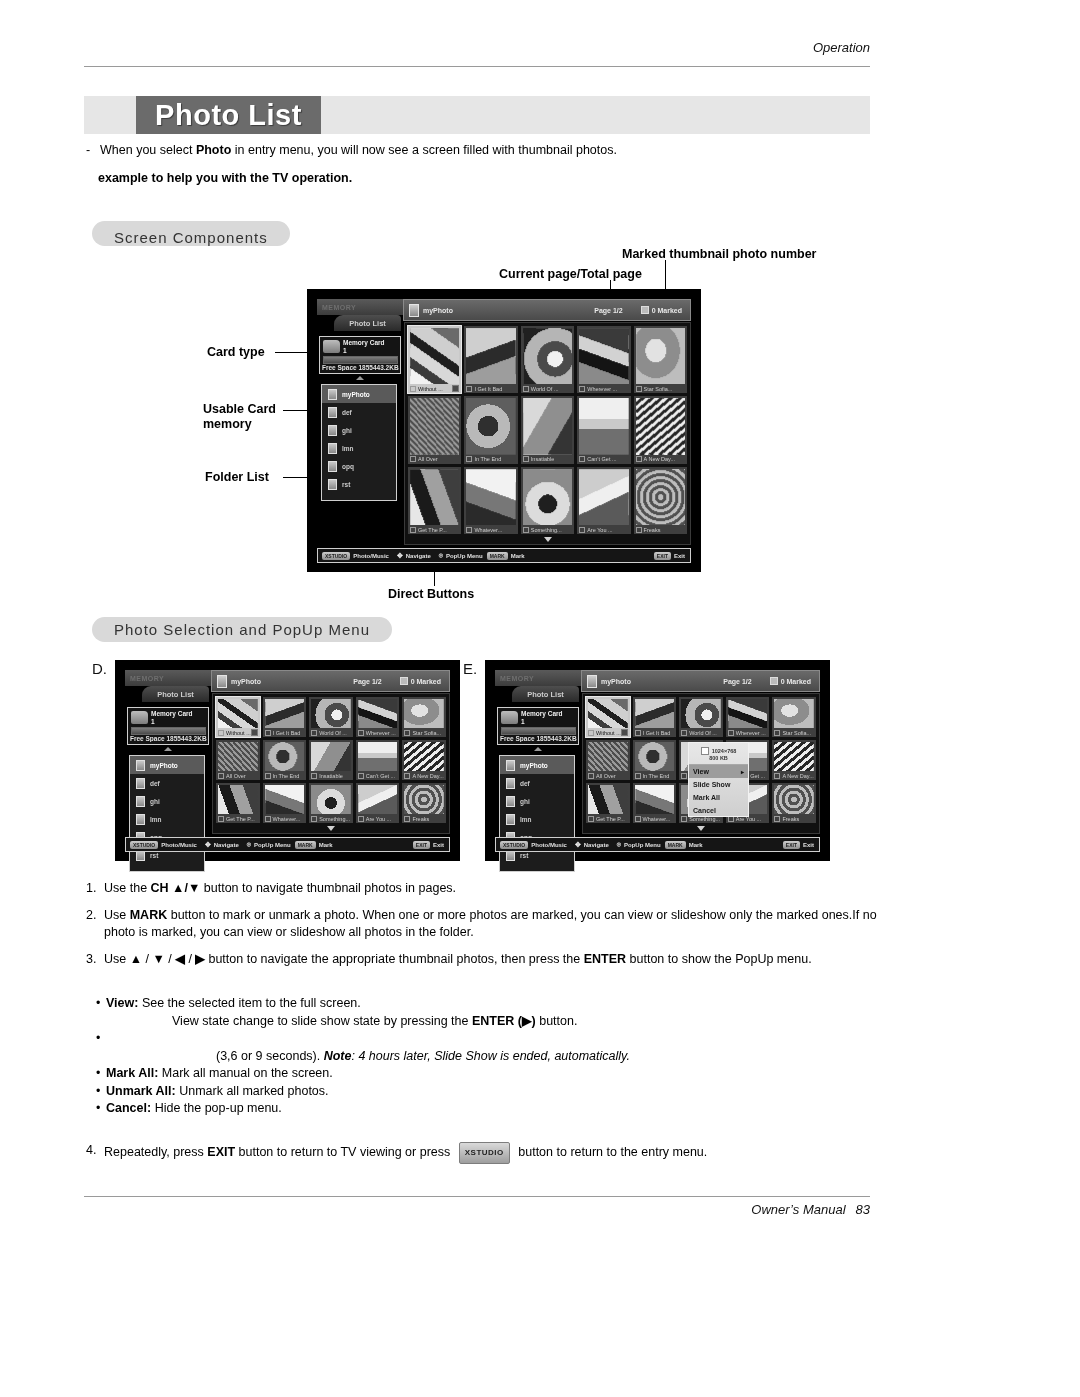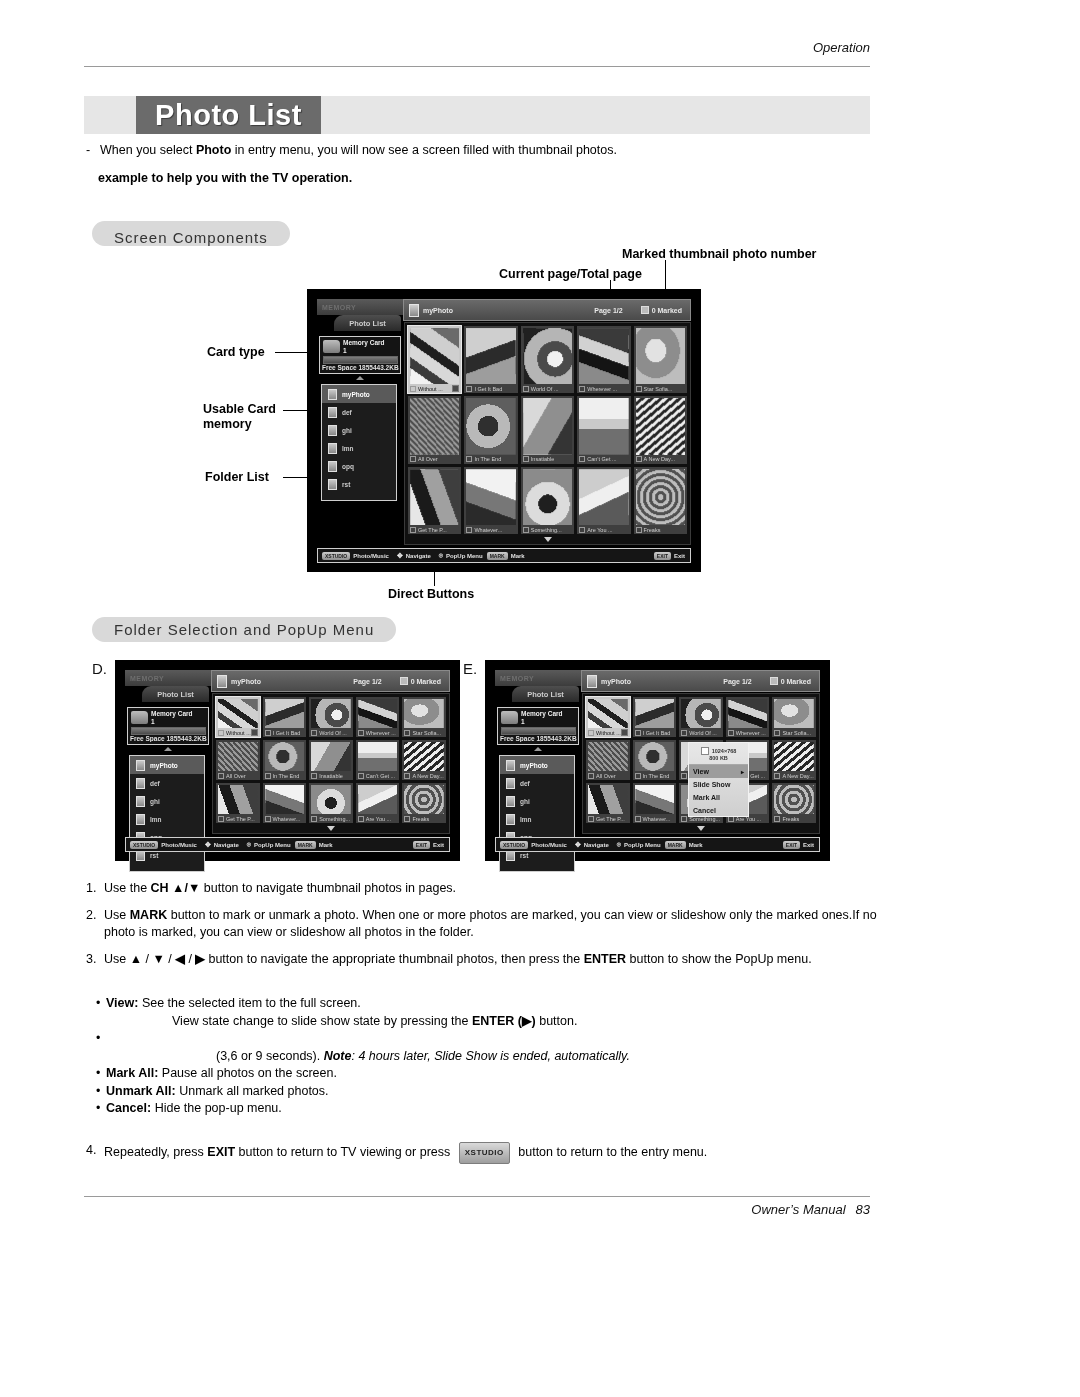--- a/index.html
+++ b/index.html
@@ -293,21 +293,21 @@
 </div>
 
 <div class="note">
   <span class="l2">example to help you with the TV operation.</span>
 </div>
 
 <div class="pill" id="pill-screen-components">
   <span>Screen Components</span>
 </div>
 <div class="pill" id="pill-photo-selection">
-  <span>Folder Selection and PopUp Menu</span>
+  <span>Photo Selection and PopUp Menu</span>
 </div>
 
 <div class="anno" style="left:622px; top:247px;">Marked thumbnail photo number</div>
 <div class="anno" style="left:499px; top:267px;">Current page/Total page</div>
 <div class="leader" style="left:665px; top:260px; width:1px; height:42px;"></div>
 <div class="leader" style="left:610px; top:280px; width:1px; height:22px;"></div>
 
 <div class="anno" style="left:207px; top:345px;">Card type</div>
 <div class="leader" style="left:275px; top:352px; width:45px; height:1px;"></div>
 
@@ -925,21 +925,21 @@
 
   <div class="bl">
     <span class="dot">•</span>
   </div>
   <div class="cont2">
     <span>(3,6 or 9 seconds). </span><b class="ital">Note</b><span class="ital">: 4 hours later, Slide Show is ended, automatically.</span>
   </div>
 
   <div class="bl">
     <span class="dot">•</span>
-    <span><span class="term">Mark All:</span><span> Pause all photos on the screen.</span></span>
+    <span><span class="term">Mark All:</span><span> Mark all manual on the screen.</span></span>
   </div>
   <div class="bl">
     <span class="dot">•</span>
     <span><span class="term">Unmark All:</span><span> Unmark all marked photos.</span></span>
   </div>
   <div class="bl">
     <span class="dot">•</span>
     <span><span class="term">Cancel:</span><span> Hide the pop-up menu.</span></span>
   </div>
 </div>

